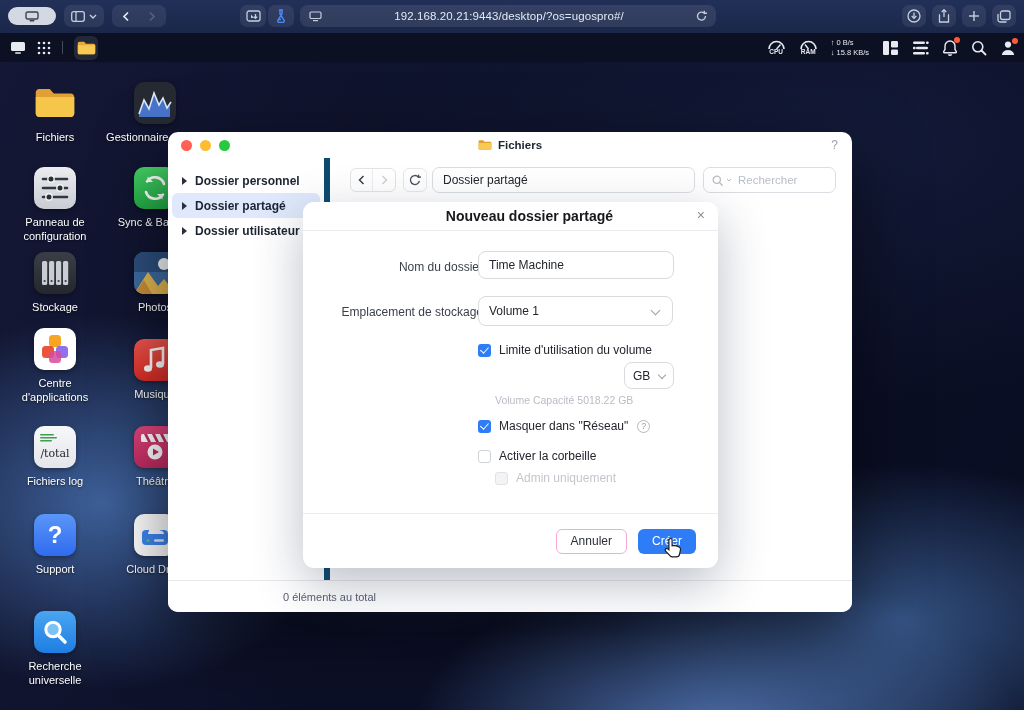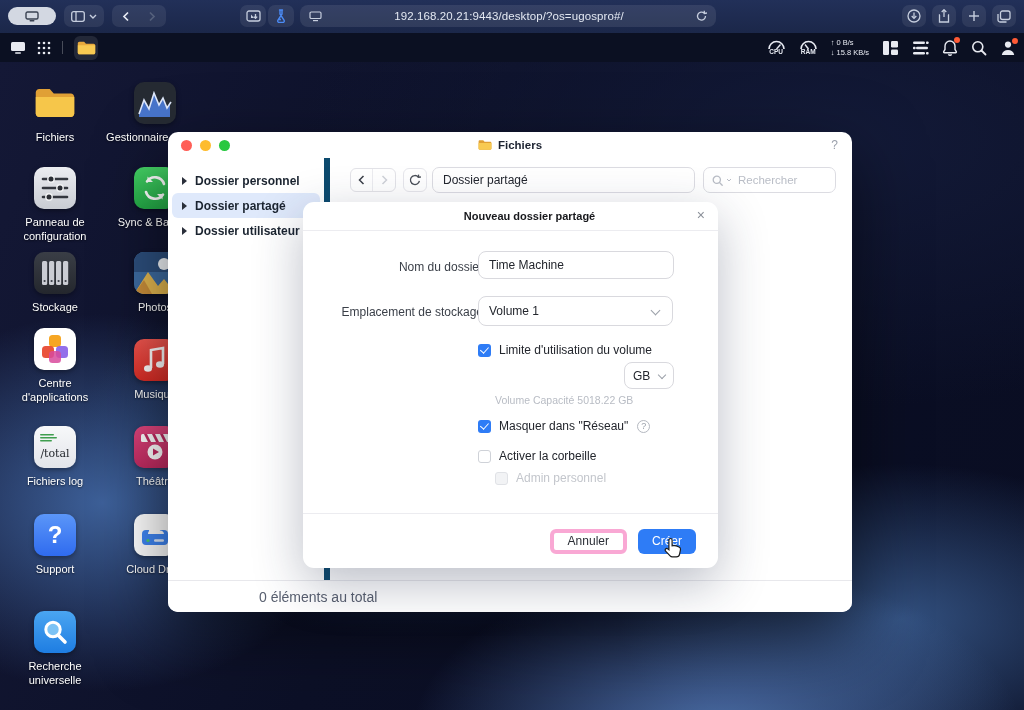--- a/index.html
+++ b/index.html
@@ -64,48 +64,48 @@
   .navgroup { position:absolute; left:20px; top:10px; width:46px; height:24px; border:1px solid #e3e3e8; border-radius:6px; display:flex; }
   .navhalf { width:50%; display:flex; align-items:center; justify-content:center; }
   .iconbtn { position:absolute; top:10px; width:24px; height:24px; border:1px solid #e7e7ec; border-radius:6px; display:flex; align-items:center; justify-content:center; background:#fff; }
   .pathfield { position:absolute; left:102px; top:9px; width:263px; height:26px; border:1px solid #dcdce2; border-radius:7px;
     display:flex; align-items:center; padding-left:10px; font-size:12px; color:#23272f; background:#fff; }
   .searchfield { position:absolute; left:373px; top:9px; width:133px; height:26px; border:1px solid #dcdce2; border-radius:7px;
     display:flex; align-items:center; padding-left:8px; gap:3px; background:#fff; }
   .searchph { font-size:11.5px; color:#b9bdc6; margin-left:3px; }
   .toolbar2 { position:absolute; left:162px; top:70px; right:0; height:34px; }
   .statusbar { position:absolute; left:0; bottom:0; width:100%; height:32px; border-top:1px solid #e8e8ec; display:flex; align-items:center; background:#fff; }
-  .status-text { margin-left:91px; font-size:14px; color:#596070; }
+  .status-text { margin-left:115px; font-size:11px; color:#596070; }
 
   
   .modal { position:absolute; left:303px; top:202px; width:415px; height:366px; background:#fff; border-radius:11px;
     box-shadow:0 16px 50px rgba(30,40,70,.30); z-index:20; }
   .modal-header { position:relative; height:29px; border-bottom:1px solid #ececf0; display:flex; align-items:center; justify-content:center; }
-  .modal-title { font-size:11px; font-weight:bold; color:#17181c;margin-left:38px; }
+  .modal-title { font-size:14px; font-weight:bold; color:#17181c;margin-left:38px; }
   .modal-close { position:absolute; right:13px; top:6px; color:#8b9099; font-size:14px; line-height:1; }
   .form-label { position:absolute; left:20px; width:443px; text-align:right; font-size:12px; color:#3a3f48; }
   .fl { width:160px; left:20px; }
   .field { position:absolute; border:1px solid #d9d9de; border-radius:8px; background:#fff; display:flex; align-items:center; padding-left:10px; font-size:12px; color:#23262d; }
   .chevron { width:7px; height:7px; border-right:1.5px solid #9ba0a9; border-bottom:1.5px solid #9ba0a9; transform:rotate(45deg); }
   .cbrow { position:absolute; display:flex; align-items:center; gap:8px; }
   .cb { width:13px; height:13px; border-radius:3px; flex:0 0 auto; }
   .cb.on { background:#2e7cf6; position:relative; }
   .cb.on::after { content:""; position:absolute; left:4px; top:1.5px; width:3.5px; height:7px;
     border-right:1.7px solid #fff; border-bottom:1.7px solid #fff; transform:rotate(42deg); }
   .cb.off { background:#fff; border:1px solid #cfd2d8; }
   .cb.dis { background:#f2f3f5; border:1px solid #e0e2e6; }
   .cblabel { font-size:12px; color:#23262d; }
   .cblabel.gray { color:#c3c6cc; }
   .hint { position:absolute; font-size:10.5px; color:#b8bcc4; }
   .qmark { width:13px; height:13px; border-radius:50%; border:1px solid #b4b8c0; color:#9aa0aa; font-size:9px;
     display:flex; align-items:center; justify-content:center; margin-left:1px; }
   .modal-footer { position:absolute; left:0; top:311px; width:100%; height:55px; border-top:1px solid #ececf0;
     display:flex; align-items:center; justify-content:flex-end; gap:11px; padding-right:22px; }
   .btn { height:25px; border-radius:6px; font-size:12px; display:flex; align-items:center; justify-content:center; padding:0 14px; }
-  .btn.ghost { border:4px solid #f9a8d4; color:#2a2e36; background:#fff; }
+  .btn.ghost { border:1px solid #f9a8d4; color:#2a2e36; background:#fff; }
   .btn.primary { background:#2e7cf6; color:#fff; }
 
   .cursor { position:absolute; left:664px; top:537px; z-index:99; }
 </style>
 </head>
 <body>
 
 <div class="chrome">
   <div class="chrome-left">
     <div class="pill">
@@ -545,21 +545,21 @@
     <div class="qmark">?</div>
   </div>
 
   <div class="cbrow" style="left:175px; top:247px">
     <div class="cb off"></div>
     <div class="cblabel">Activer la corbeille</div>
   </div>
 
   <div class="cbrow" style="left:192px; top:269px">
     <div class="cb dis"></div>
-    <div class="cblabel gray">Admin personnel</div>
+    <div class="cblabel gray">Admin uniquement</div>
   </div>
 
   <div class="modal-footer">
     <div class="btn ghost">Annuler</div>
     <div class="btn primary">Créer</div>
   </div>
 </div>
 
 <div class="cursor">
   <svg width="19" height="22" viewBox="0 0 19 22">

